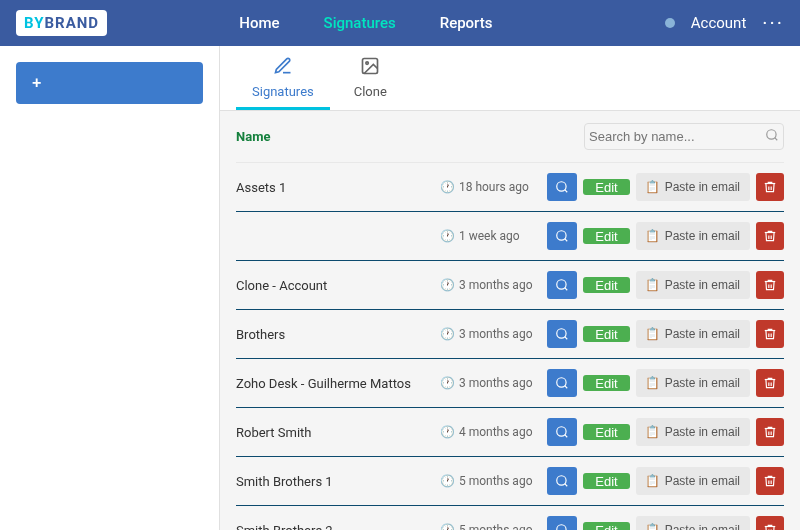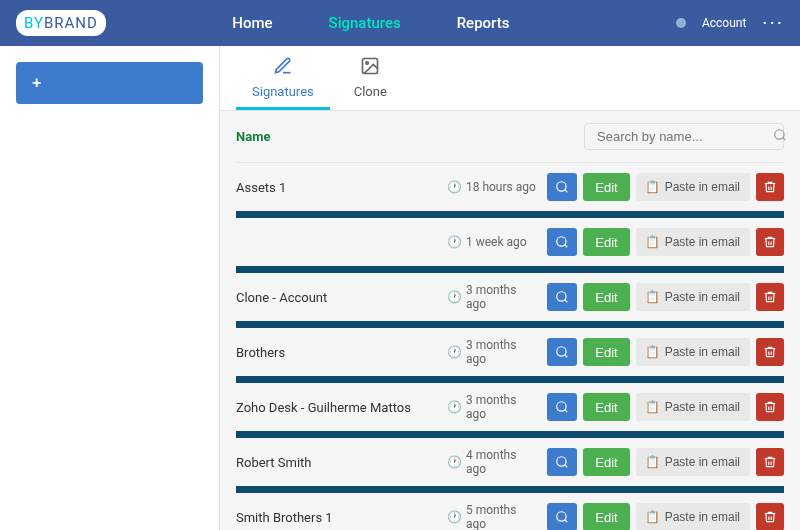--- a/index.html
+++ b/index.html
@@ -9,32 +9,32 @@
     .header {
       background: #3a5ba0;
       height: 46px;
       display: flex;
       align-items: center;
       padding: 0 16px;
       gap: 0;
     }
     .logo-box {
       background: white;
-      border-radius: 12px;
+      border-radius: 4px;
       padding: 4px 8px;
       margin-right: 40px;
-      font-weight: 400;
+      font-weight: 700;
       font-size: 15px;
       color: #3a5ba0;
       letter-spacing: 1px;
     }
     .logo-box span { color: #00c2e0; }
     .nav-links {
       display: flex;
-      gap: 56px;
+      gap: 44px;
       flex: 1;
       justify-content: center;
       margin-left: -80px;
     }
     .nav-link {
       color: white;
       text-decoration: none;
       font-size: 15px;
       font-weight: 500;
       cursor: pointer;
@@ -44,21 +44,21 @@
       display: flex;
       align-items: center;
       gap: 16px;
       margin-left: auto;
     }
     .header-dot {
       width: 10px; height: 10px;
       background: #8ab4d8;
       border-radius: 50%;
     }
-    .header-account { color: white; font-size: 12px; }
+    .header-account { color: white; font-size: 15px; }
     .header-more { color: white; font-size: 20px; letter-spacing: 2px; cursor: pointer; }
 
     
     .layout { display: flex; height: 484px; }
 
     
     .sidebar {
       width: 220px;
       background: white;
       border-right: 1px solid #e0e0e0;
@@ -115,41 +115,41 @@
       justify-content: space-between;
       padding: 12px 0;
       border-bottom: 1px solid #e8e8e8;
     }
     .table-header-name { font-weight: 700; font-size: 13px; color: #15803d; }
     .search-box {
       display: flex;
       align-items: center;
       border: 1px solid #ddd;
       border-radius: 4px;
-      padding: 4px 12px;
+      padding: 4px 4px;
       gap: 6px;
       width: 200px;
     }
     .search-input {
       border: none;
       outline: none;
       font-size: 13px;
       color: #999;
       width: 170px;
       background: transparent;
     }
     .search-icon-svg { color: #999; font-size: 14px; }
 
     
     .table-row {
       display: flex;
       align-items: center;
       padding: 10px 0;
-      border-bottom: 7px solid #0c4a6e;
-      gap: 11px;
+      border-bottom: 1px solid #0c4a6e;
+      gap: 4px;
     }
     .row-name { flex: 0 0 200px; font-size: 13px; color: #333; }
     .row-time {
       flex: 1;
       font-size: 12px;
       color: #666;
       display: flex;
       align-items: center;
       gap: 4px;
     }
@@ -165,21 +165,21 @@
       cursor: pointer;
       display: flex; align-items: center; justify-content: center;
       font-size: 13px;
     }
     .btn-edit {
       background: #4caf50;
       color: white;
       border: none;
       border-radius: 3px;
       padding: 0 12px;
-      height: 28px;
+      height: 16px;
       cursor: pointer;
       font-size: 13px;
       font-weight: 500;
     }
     .btn-paste {
       background: #e8e8e8;
       color: #555;
       border: none;
       border-radius: 3px;
       padding: 0 10px;

